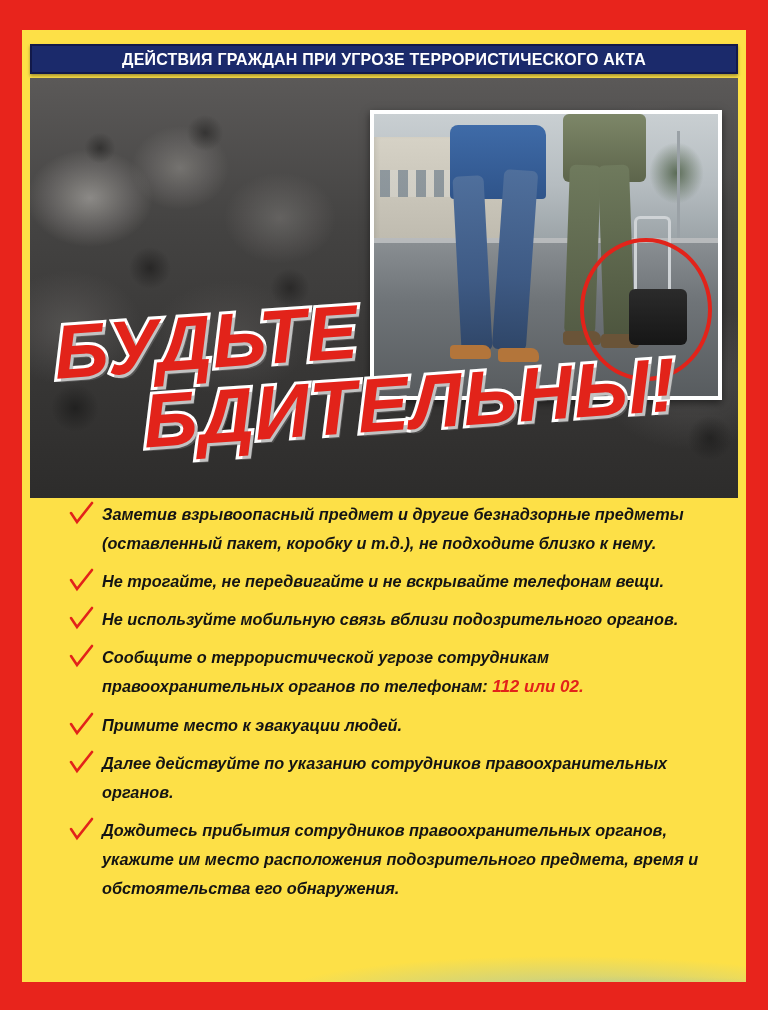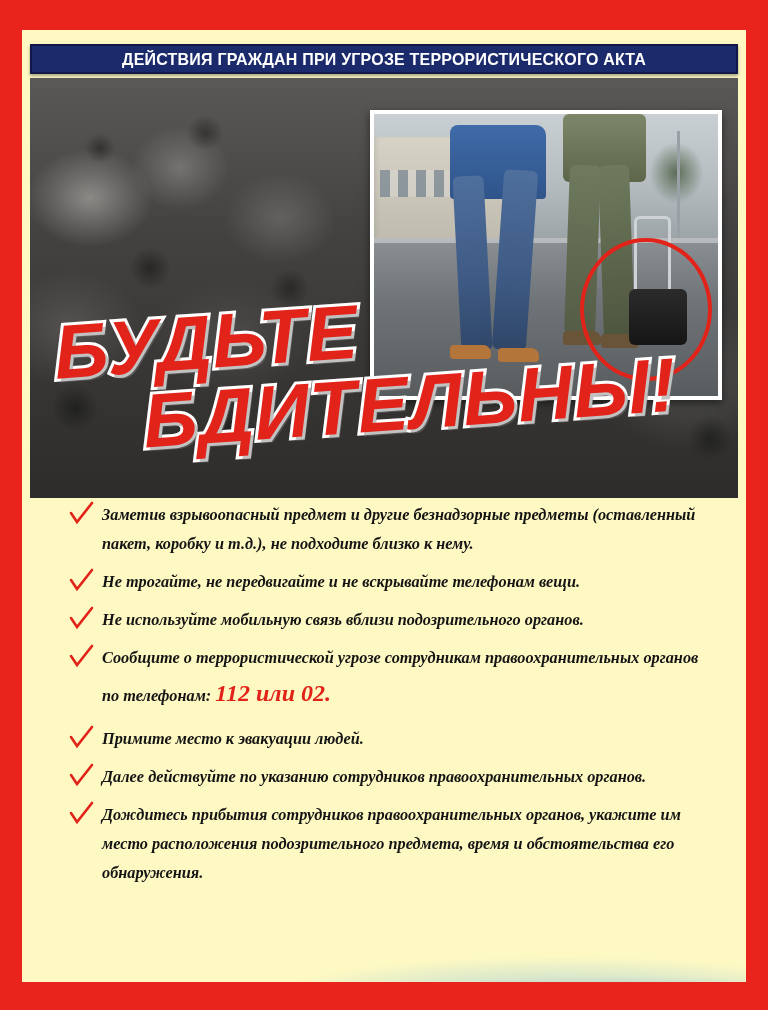--- a/index.html
+++ b/index.html
@@ -22,21 +22,21 @@
     box-sizing: border-box;
   }
 
   
   .sheet {
     position: absolute;
     left: 22px;
     top: 30px;
     width: 724px;
     height: 952px;
-    background: #fef9c3;
+    background: #fde047;
     overflow: hidden;
   }
 
   
   .header-bar {
     position: absolute;
     left: 8px;
     top: 14px;
     width: 708px;
     height: 30px;
@@ -239,30 +239,30 @@
   }
   .check {
     flex: 0 0 auto;
     width: 26px;
     height: 26px;
     margin-right: 8px;
     margin-top: 1px;
   }
   .check svg { display: block; }
   .btext {
-    font-family: Liberation Serif, serif;
+    font-family: Liberation Sans, sans-serif;
     font-style: italic;
     font-weight: bold;
     font-size: 16.3px;
     line-height: 1.78;
     color: #141414;
   }
   .btext .hl {
     color: #e2231a;
-    font-size: 24px;
+    font-size: 17px;
     text-align: right;
   }
 
   
   .swoosh {
     position: absolute;
     left: 0;
     bottom: 0;
     width: 724px;
     height: 70px;

